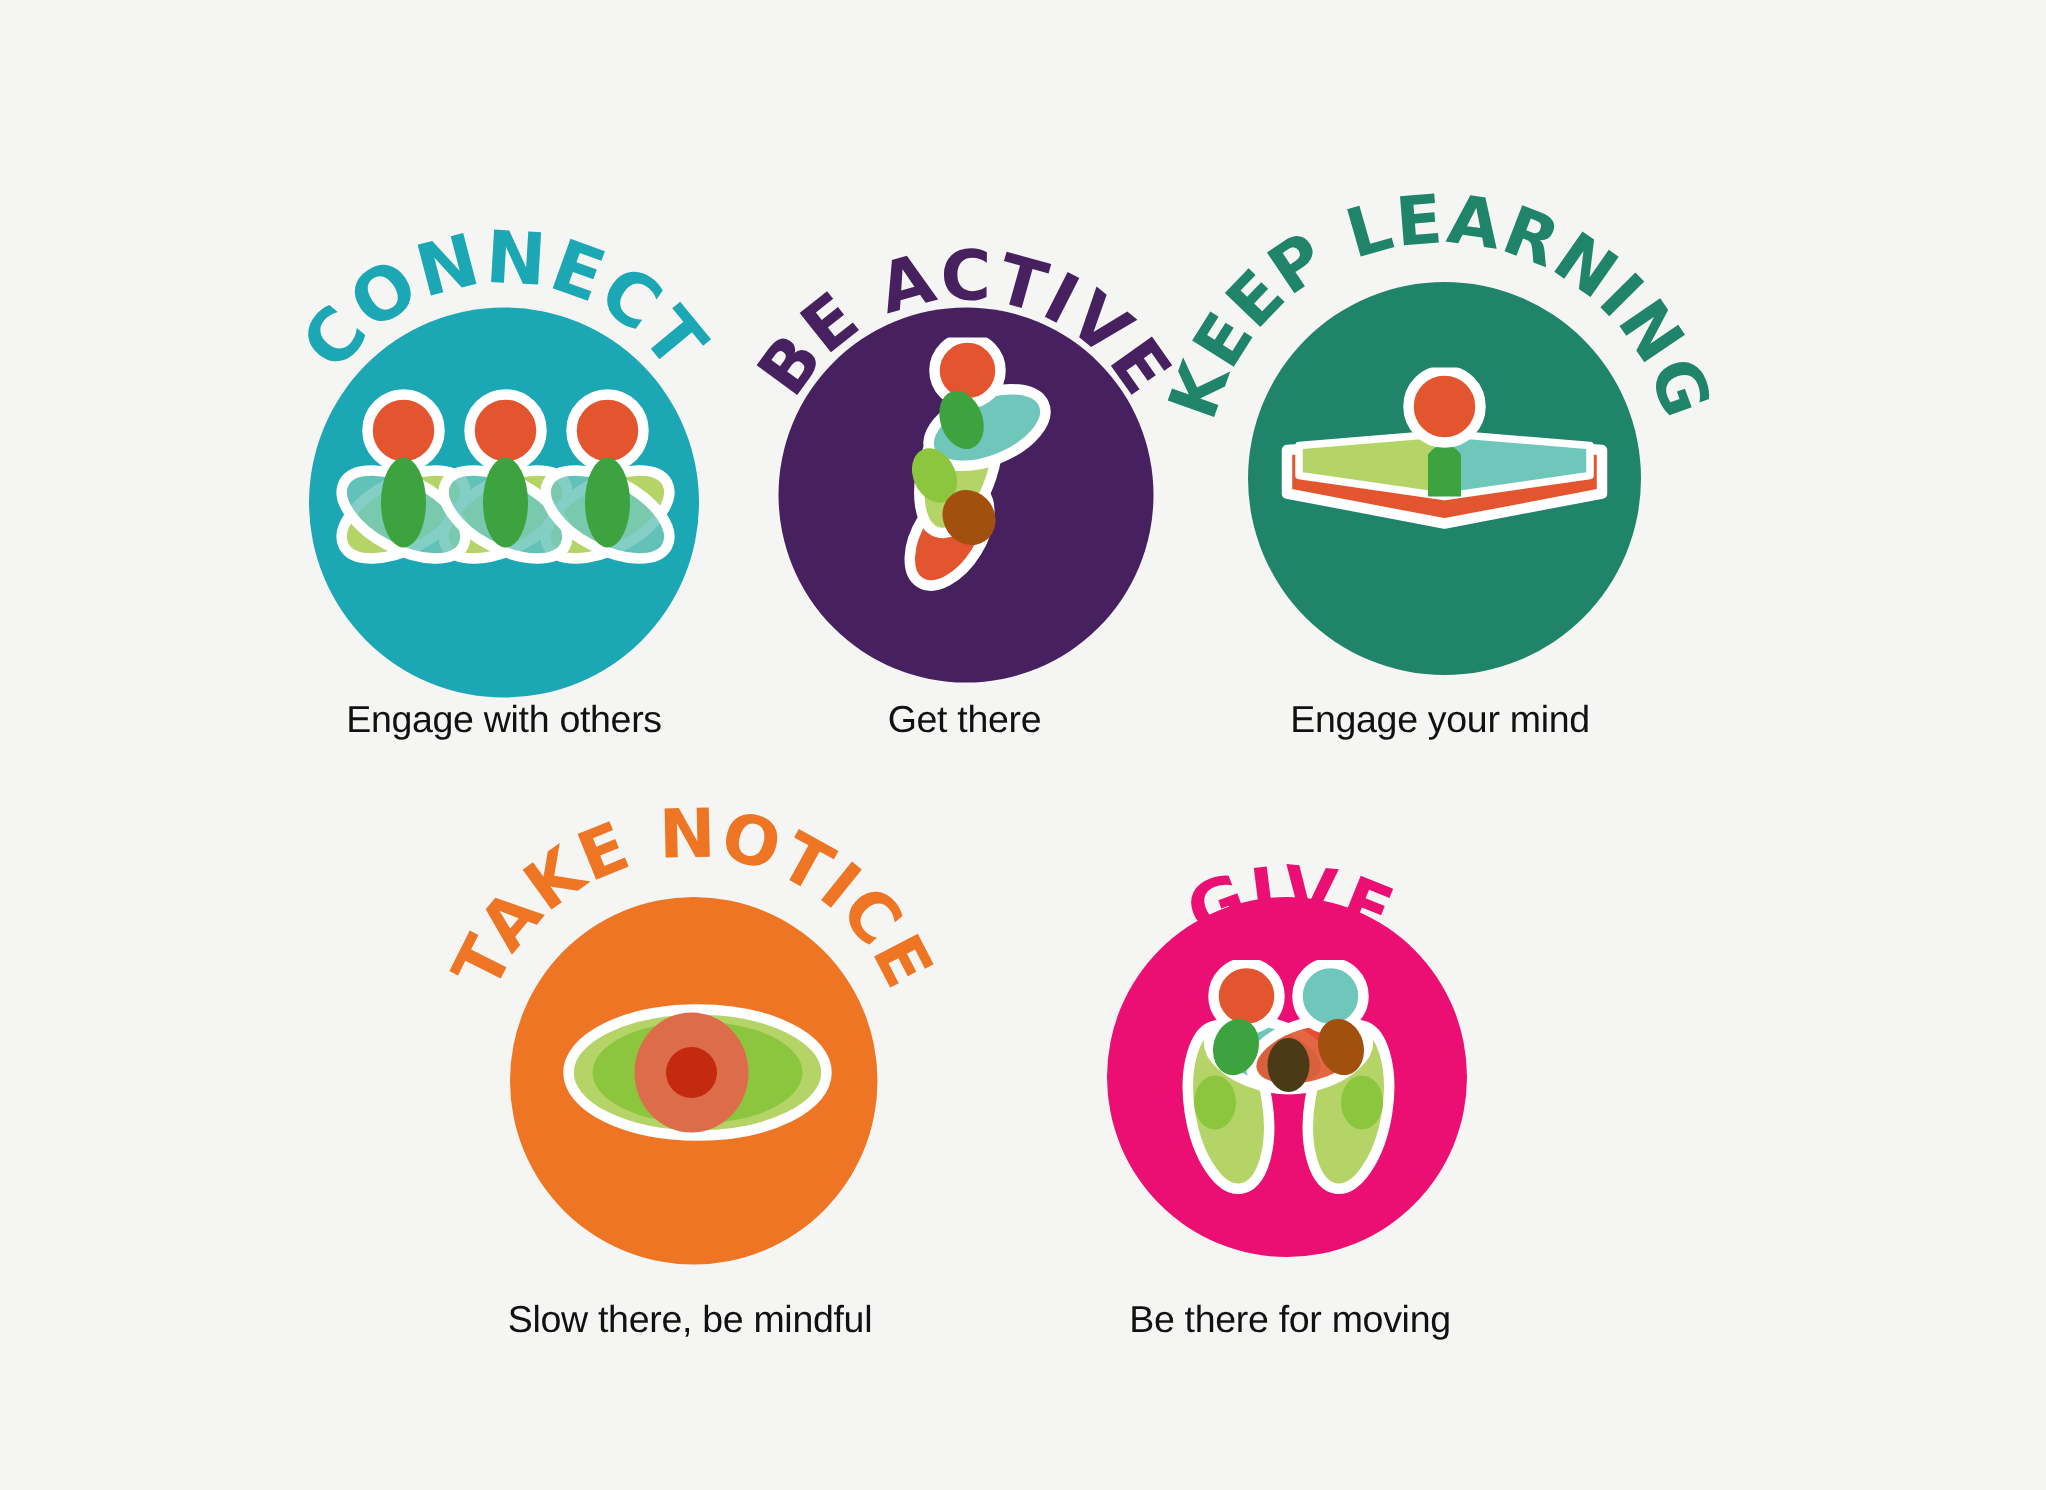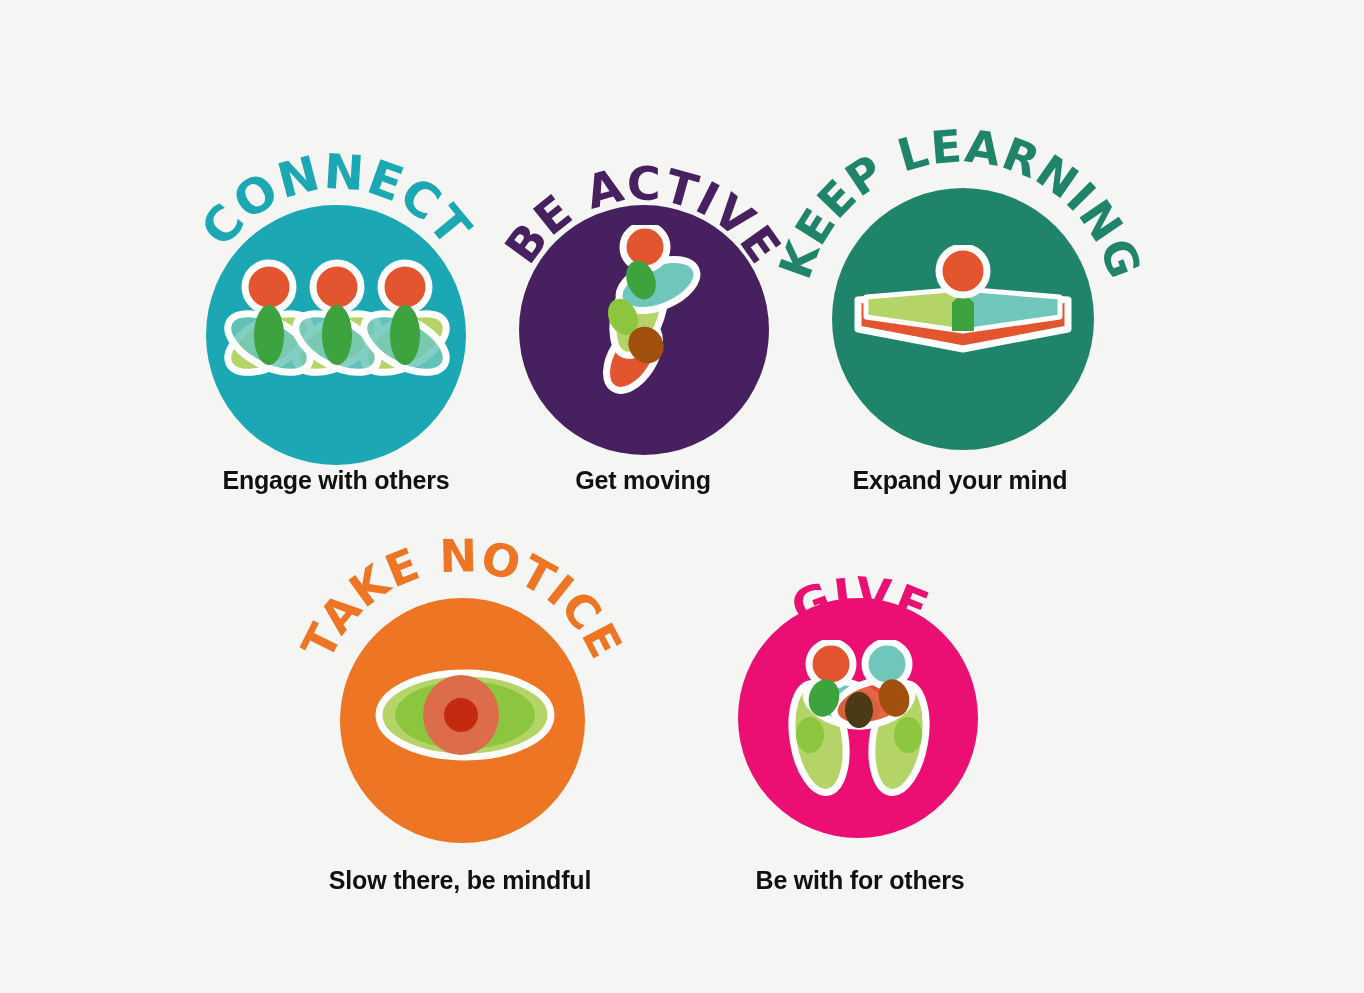--- a/index.html
+++ b/index.html
@@ -41,21 +41,21 @@
     font-weight: bold;
     letter-spacing: 1px;
   }
   .disc {
     position: absolute;
     border-radius: 50%;
   }
   .caption {
     text-align: center;
     font-family: "Liberation Sans", sans-serif;
-    font-weight: bold;
+    font-weight: normal;
     font-size: 25px;
     color: #111111;
     letter-spacing: -0.2px;
     margin-top: 6px;
   }
   .icon-svg {
     position: absolute;
   }
 </style>
 </head>
@@ -127,21 +127,21 @@
           <circle cx="54" cy="22" r="22" fill="#e2552f"></circle>
         </g>
 
         <g>
           <ellipse cx="50" cy="55" rx="14" ry="20" transform="rotate(-20 50 55)" fill="#3da33f"></ellipse>
           <ellipse cx="32" cy="92" rx="14" ry="19" transform="rotate(-25 32 92)" fill="#8cc63e"></ellipse>
           <ellipse cx="55" cy="120" rx="17" ry="19" transform="rotate(-35 55 120)" fill="#a2500e"></ellipse>
         </g>
       </svg>
     </div>
-    <div class="caption">Get moving</div>
+    <div class="caption">Get there</div>
   </div>
 
   <div class="badge" style="left:800px; top:130px;">
     <div class="badge-disc-wrap">
       <div class="disc" style="left:32px; top:58px; width:262px; height:262px; background:#1f8469;"></div>
 
       <svg class="arch-svg" viewBox="0 0 320 330">
         <defs>
           <path id="arc-learn" d="M 10,148 A 155,155 0 0 1 310,148" fill="none"></path>
         </defs>
@@ -156,21 +156,21 @@
 
         <path d="M14,52 L111,44 L111,86 L14,72 Z" fill="#b5d468" stroke="#ffffff" stroke-width="5" stroke-linejoin="round"></path>
 
         <path d="M208,52 L111,44 L111,86 L208,72 Z" fill="#6fc7bb" stroke="#ffffff" stroke-width="5" stroke-linejoin="round"></path>
 
         <path d="M100,58 Q111,44 122,58 L122,86 L100,86 Z" fill="#3da33f"></path>
 
         <circle cx="111" cy="26" r="24" fill="#e2552f" stroke="#ffffff" stroke-width="7"></circle>
       </svg>
     </div>
-    <div class="caption">Expand your mind</div>
+    <div class="caption">Engage your mind</div>
   </div>
 
   <div class="badge" style="left:300px; top:530px;">
     <div class="badge-disc-wrap">
       <div class="disc" style="left:40px; top:68px; width:245px; height:245px; background:#ee7524;"></div>
 
       <svg class="arch-svg" viewBox="0 0 320 330">
         <defs>
           <path id="arc-notice" d="M 24,150 A 142,142 0 0 1 300,150" fill="none"></path>
         </defs>
@@ -217,16 +217,16 @@
 
         <g>
           <ellipse cx="36" cy="58" rx="15" ry="19" transform="rotate(16 36 58)" fill="#3da33f"></ellipse>
           <ellipse cx="106" cy="58" rx="15" ry="19" transform="rotate(-16 106 58)" fill="#a2500e"></ellipse>
           <ellipse cx="71" cy="70" rx="14" ry="18" fill="#4a3a16"></ellipse>
           <ellipse cx="22" cy="95" rx="14" ry="18" fill="#8cc63e"></ellipse>
           <ellipse cx="120" cy="95" rx="14" ry="18" fill="#8cc63e"></ellipse>
         </g>
       </svg>
     </div>
-    <div class="caption">Be with for others</div>
+    <div class="caption">Be there for moving</div>
   </div>
 
 </div>
 
 </body></html>

